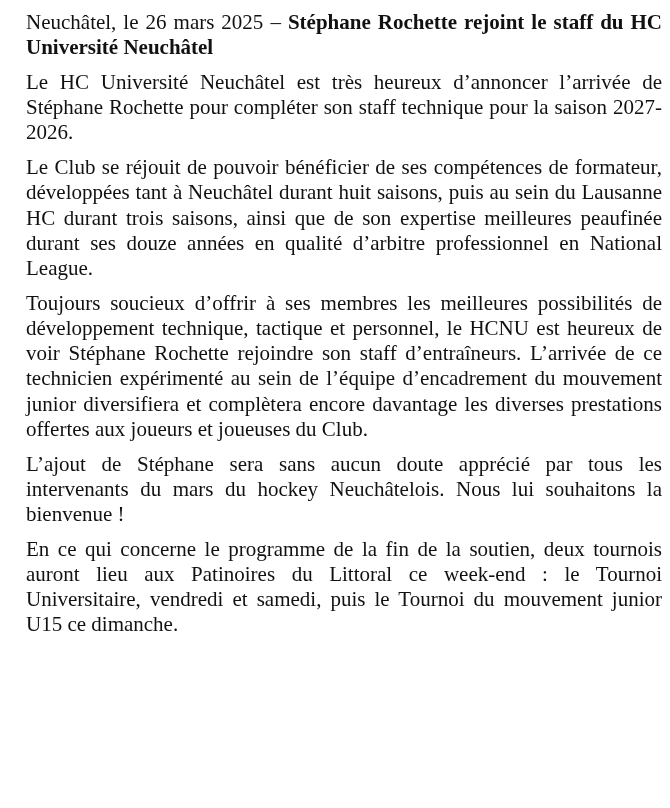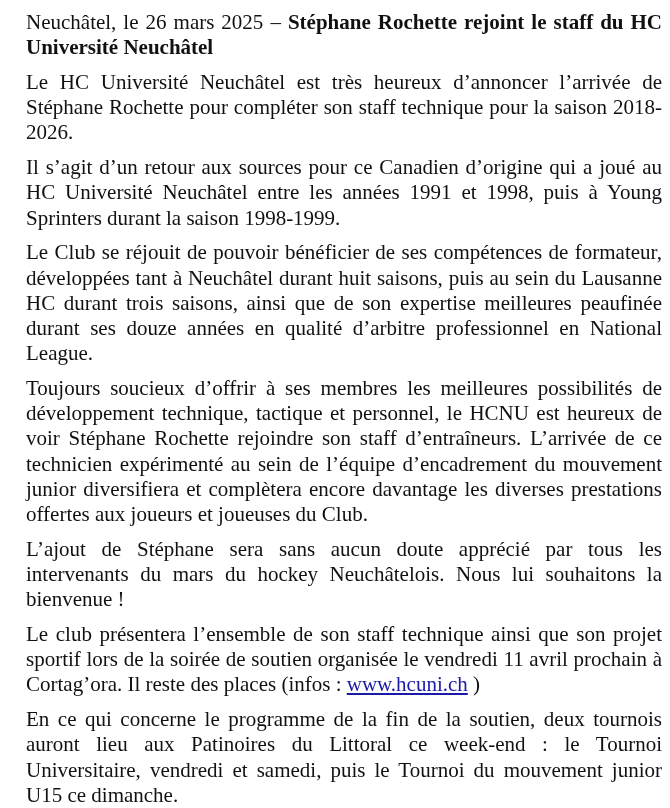--- a/index.html
+++ b/index.html
@@ -21,22 +21,18 @@
   .bold { font-weight: bold; }
   a.link { color: #1a1aa8; text-decoration: underline; }
 </style>
 </head>
 <body>
 
 <div class="doc">
   <p class="lead">
     <span>Neuchâtel, le 26 mars 2025 – </span><span class="bold">Stéphane Rochette rejoint le staff du HC Université Neuchâtel</span>
   </p>
-  <p>Le HC Université Neuchâtel est très heureux d’annoncer l’arrivée de Stéphane Rochette pour compléter son staff technique pour la saison 2018-2026.</p>
-  <p>Il s’agit d’un retour aux sources pour ce Canadien d’origine qui a joué au HC Université Neuchâtel entre les années 1991 et 1998, puis à Young Sprinters durant la saison 1998-1999.</p>
+  <p>Le HC Université Neuchâtel est très heureux d’annoncer l’arrivée de Stéphane Rochette pour compléter son staff technique pour la saison 2027-2026.</p>
   <p>Le Club se réjouit de pouvoir bénéficier de ses compétences de formateur, développées tant à Neuchâtel durant huit saisons, puis au sein du Lausanne HC durant trois saisons, ainsi que de son expertise meilleures peaufinée durant ses douze années en qualité d’arbitre professionnel en National League.</p>
   <p>Toujours soucieux d’offrir à ses membres les meilleures possibilités de développement technique, tactique et personnel, le HCNU est heureux de voir Stéphane Rochette rejoindre son staff d’entraîneurs. L’arrivée de ce technicien expérimenté au sein de l’équipe d’encadrement du mouvement junior diversifiera et complètera encore davantage les diverses prestations offertes aux joueurs et joueuses du Club.</p>
   <p>L’ajout de Stéphane sera sans aucun doute apprécié par tous les intervenants du mars du hockey Neuchâtelois. Nous lui souhaitons la bienvenue !</p>
-  <p>
-    <span>Le club présentera l’ensemble de son staff technique ainsi que son projet sportif lors de la soirée de soutien organisée le vendredi 11 avril prochain à Cortag’ora. Il reste des places (infos : </span><a class="link">www.hcuni.ch</a><span> )</span>
-  </p>
   <p>En ce qui concerne le programme de la fin de la soutien, deux tournois auront lieu aux Patinoires du Littoral ce week-end : le Tournoi Universitaire, vendredi et samedi, puis le Tournoi du mouvement junior U15 ce dimanche.</p>
 </div>
 
 </body></html>

